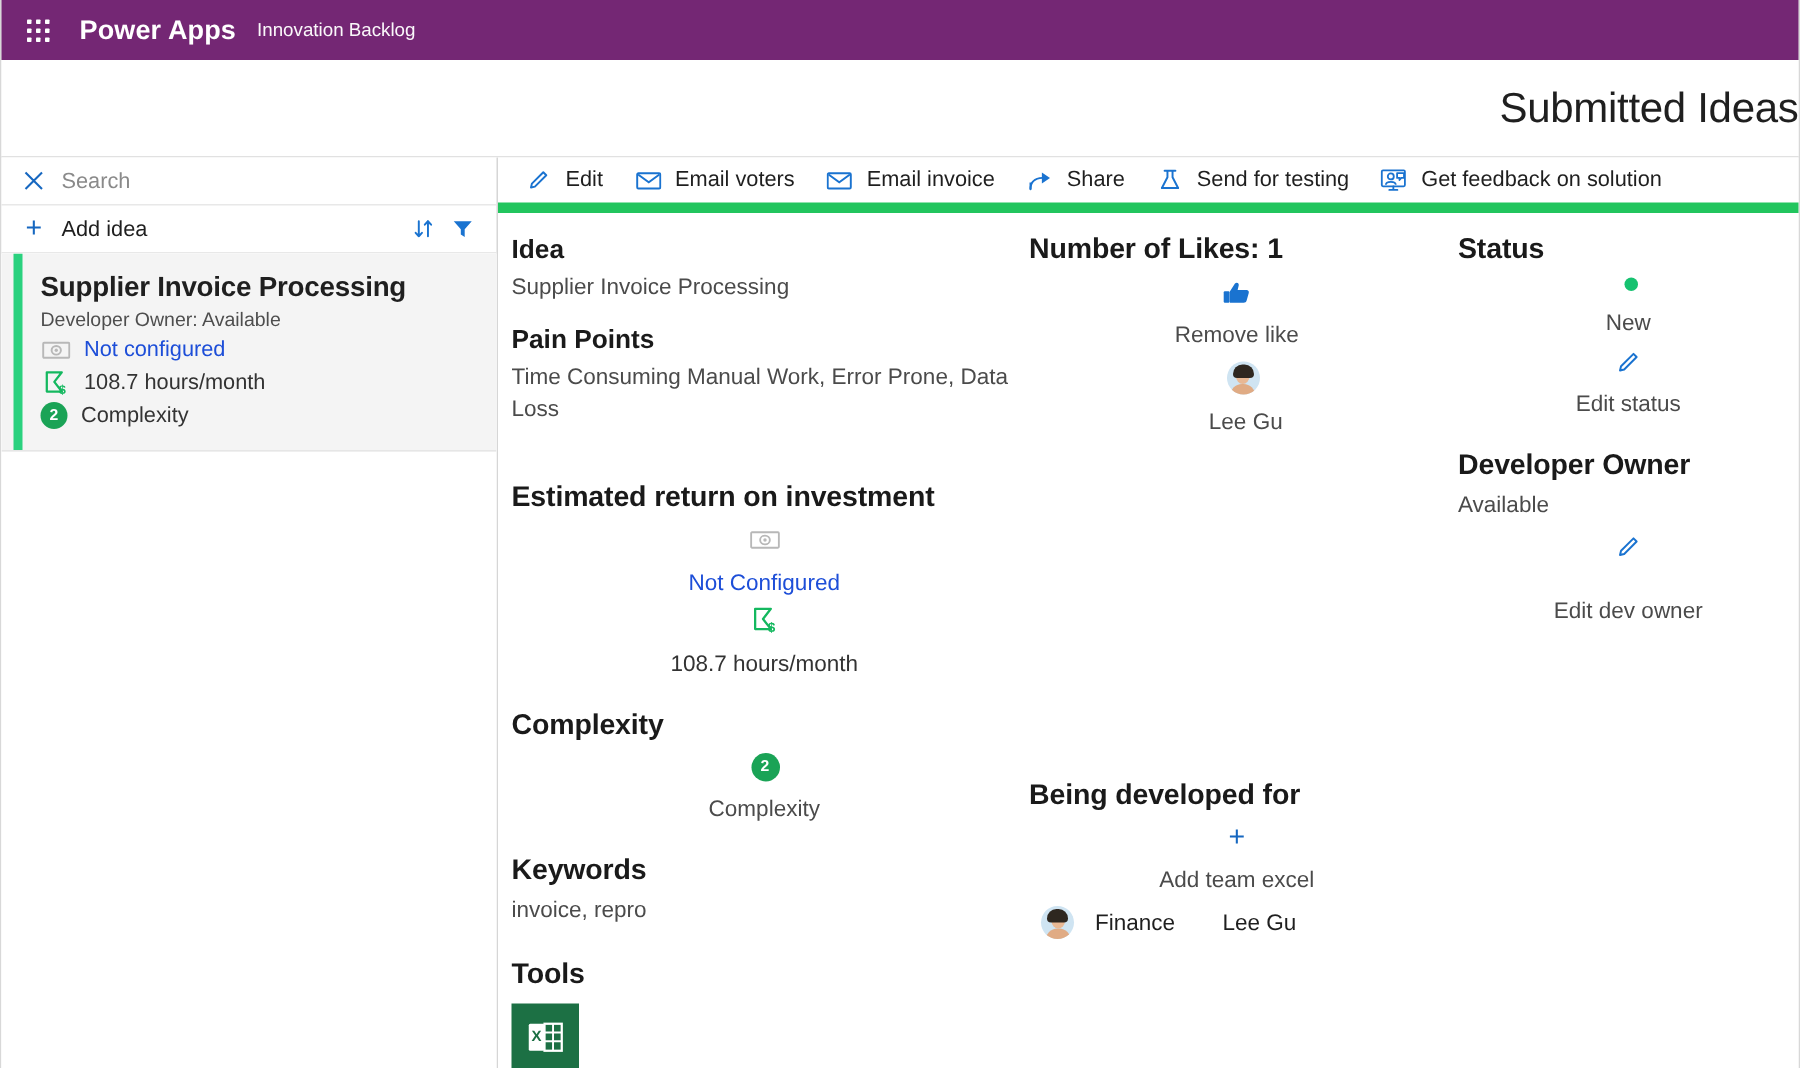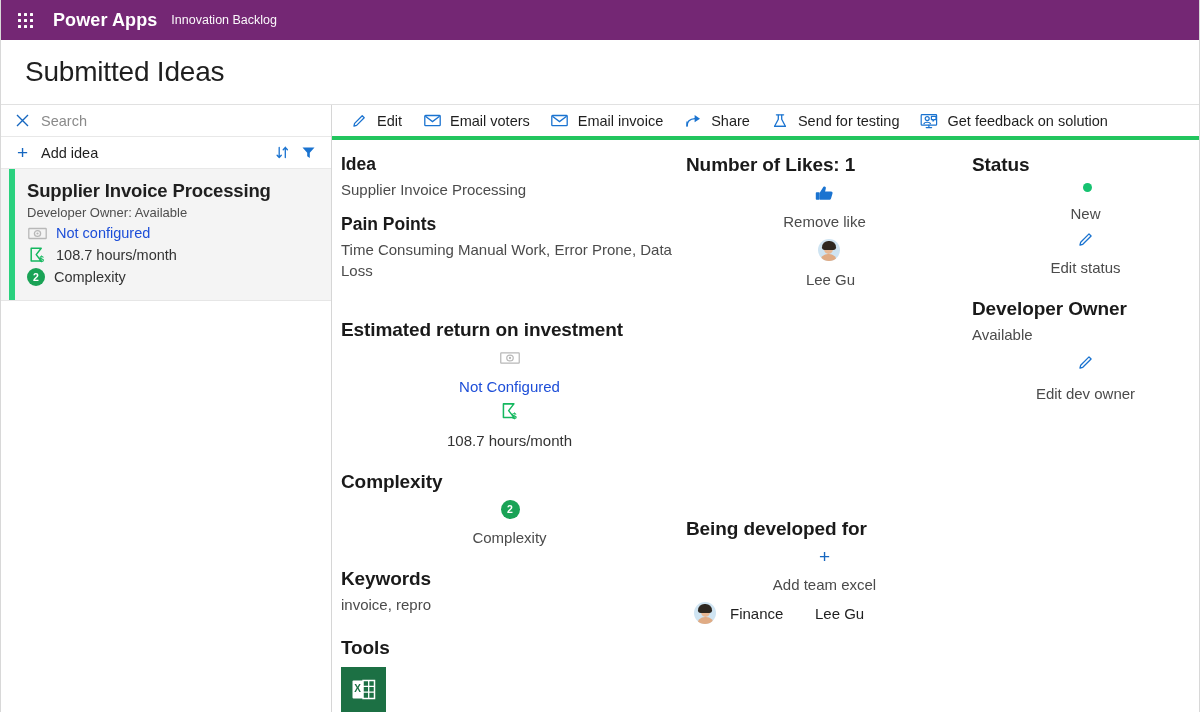--- a/index.html
+++ b/index.html
@@ -69,20 +69,21 @@
     opacity: 0.97;
   }
 
   
   .page-title-bar {
     flex: 0 0 64px;
     background: #ffffff;
     display: flex;
     align-items: center;
     padding-left: 24px;
+    justify-content: flex-end;
   }
   .page-title {
     font-size: 28px;
     font-weight: normal;
     color: #1f1f1f;
     letter-spacing: -0.2px;
   }
 
   
   .body-split {
@@ -215,21 +216,21 @@
     flex: 1 1 auto;
     display: flex;
     flex-direction: column;
     min-width: 0;
     background: #ffffff;
   }
   .command-bar {
     flex: 0 0 35px;
     display: flex;
     align-items: center;
-    border-bottom: 4px solid #22c55e;
+    border-bottom: 7px solid #22c55e;
     padding-left: 9px;
     gap: 3px;
   }
   .cmd-btn {
     display: flex;
     align-items: center;
     height: 30px;
     padding: 0 9px;
     cursor: pointer;
     gap: 9px;
@@ -640,21 +641,21 @@
                 <path d="M3 14 L3.7 11.2 L12 2.9 L14.1 5 L5.8 13.3 Z" fill="none" stroke="#1a73d0" stroke-width="1.3" stroke-linejoin="round"></path>
               </svg>
             </span>
             <span class="rl-text link-ish">Edit status</span>
           </div>
 
           <div class="spacer-md"></div>
           <div class="sec-head">Developer Owner</div>
           <div class="sec-value">Available</div>
 
-          <div class="row-line" style="gap:13px;">
+          <div class="row-line" style="gap:25px;">
             <span class="ico-box">
               <svg width="17" height="17" viewBox="0 0 17 17">
                 <path d="M3 14 L3.7 11.2 L12 2.9 L14.1 5 L5.8 13.3 Z" fill="none" stroke="#1a73d0" stroke-width="1.3" stroke-linejoin="round"></path>
               </svg>
             </span>
             <span class="rl-text link-ish">Edit dev owner</span>
           </div>
         </div>
 
       </div>

